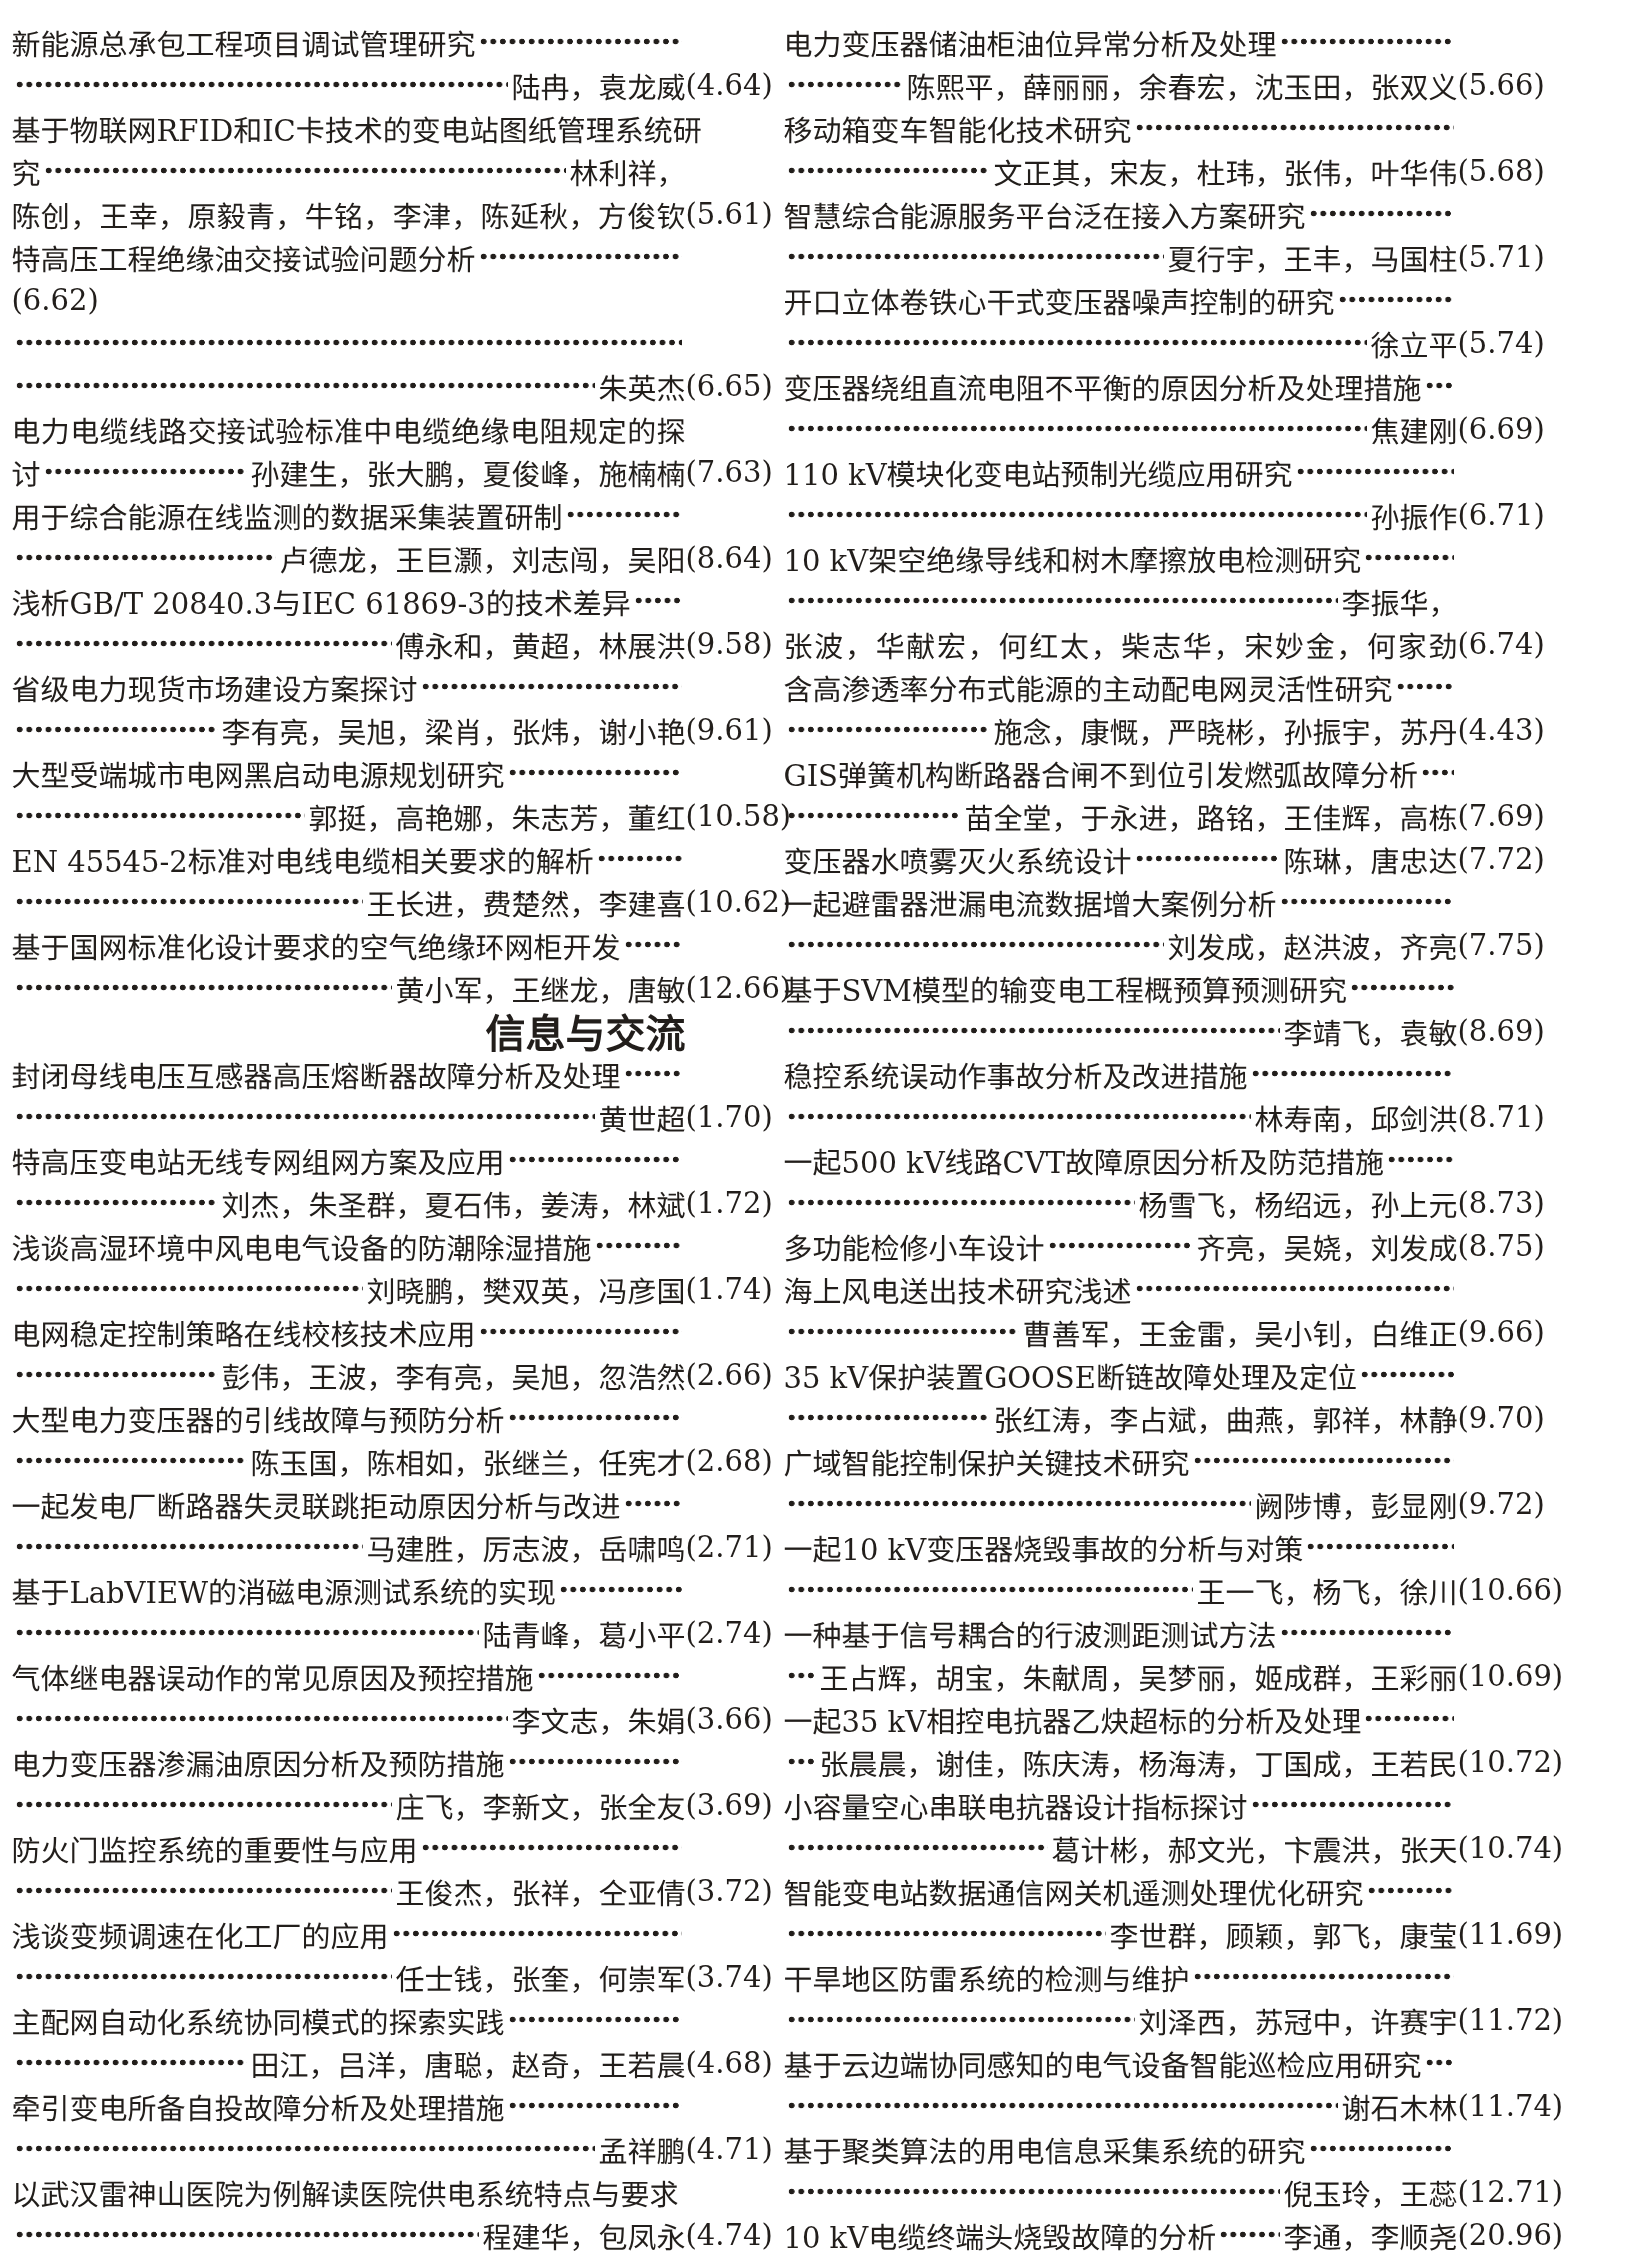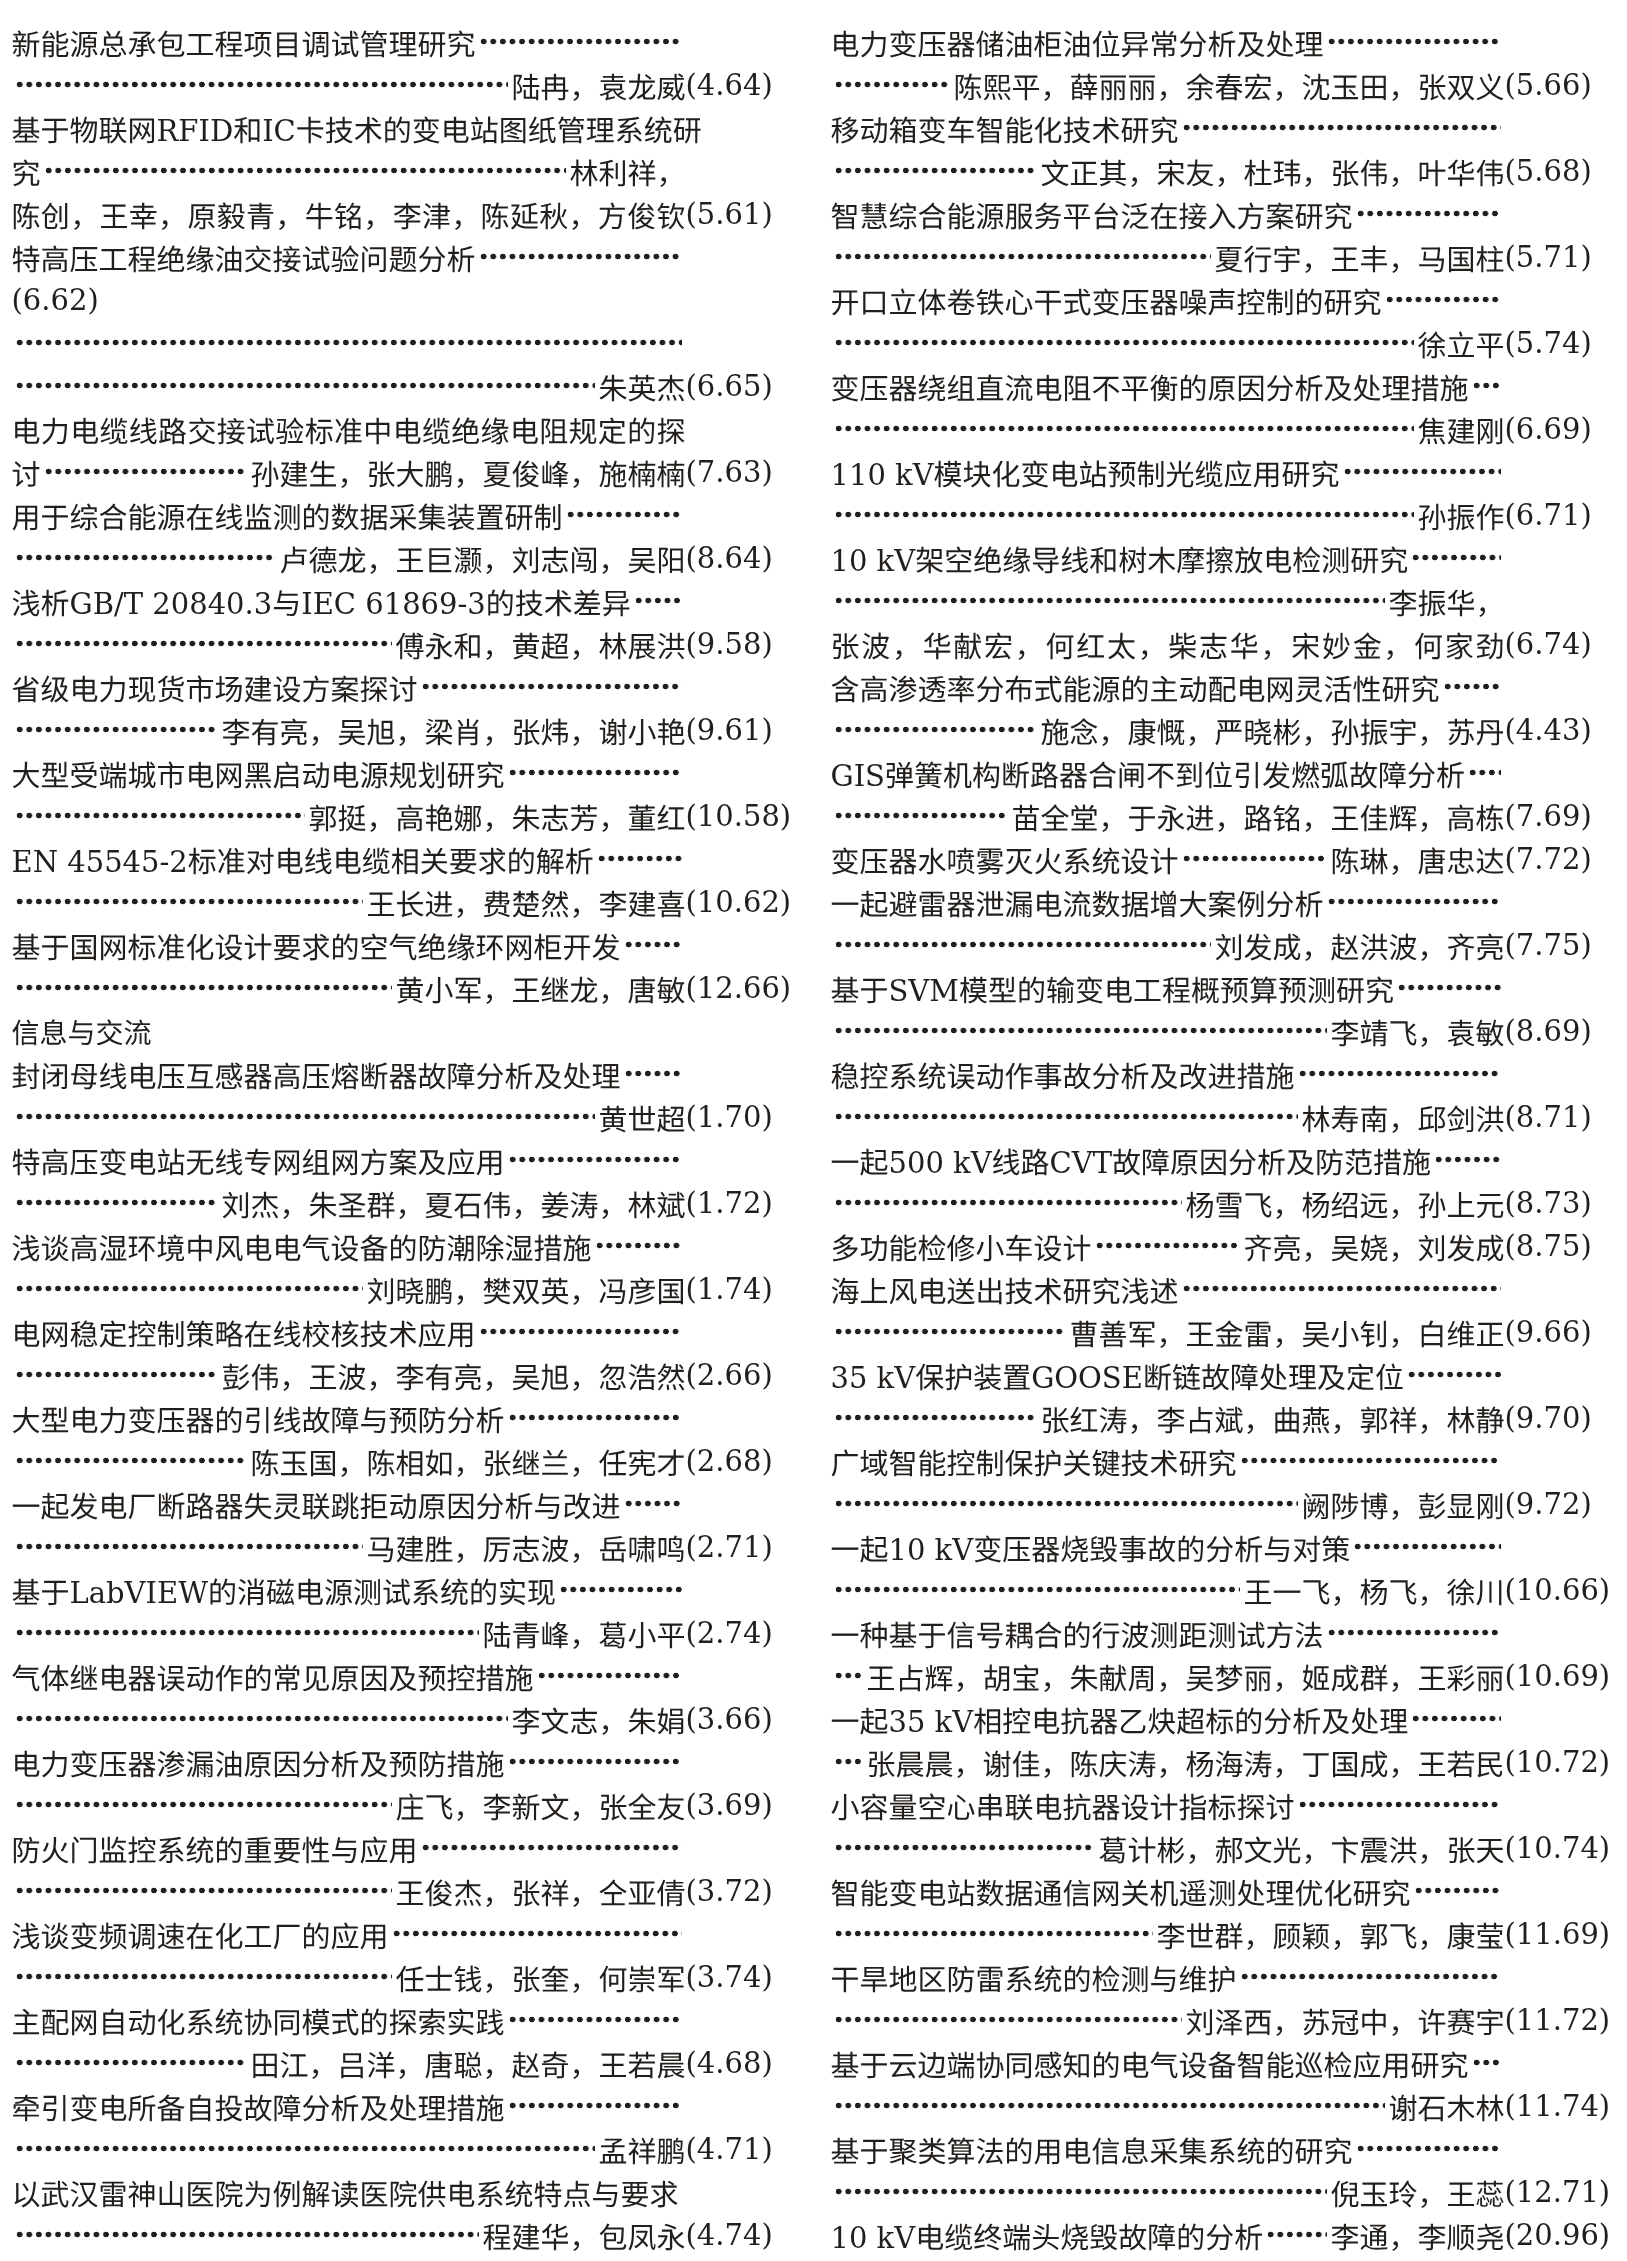--- a/index.html
+++ b/index.html
@@ -4,21 +4,20 @@
 <style>
   html,body{margin:0;padding:0;background:#ffffff;}
   body{
     width:1628px;height:2261px;overflow:hidden;
     font-family:"DejaVu Serif","Liberation Serif",serif;
     color:#221e1b;
   }
   .page{
     display:flex;
     padding:20px 0 0 11.5px;
-    gap:47px;
     font-size:29px;
   }
   .col{width:772px;display:flex;flex-direction:column;}
   .entry{display:block;}
   .line{height:43px;display:flex;align-items:center;}
   .content{
     width:674px;flex:none;
     display:flex;align-items:center;
     white-space:nowrap;overflow:hidden;
   }
@@ -33,24 +32,24 @@
     text-align:right;white-space:nowrap;
   }
   .leader{
     flex:1 1 auto;min-width:7.7px;height:9.2px;margin:0 3.1px;align-self:center;
     background-image:radial-gradient(circle at 4.6px 4.6px,#221e1b 2.6px,transparent 3.2px);
     background-size:9.6px 9.2px;
     background-repeat:repeat-x;
   }
   .section .content{
     display:block;
-    text-align:left;
+    text-align:right;
     font-family:"DejaVu Sans","Liberation Sans",sans-serif;
-    font-weight:400;
-    font-size:28px;
+    font-weight:700;
+    font-size:40px;
   }
 </style>
 </head>
 <body>
 
 <div class="page">
   <div class="col">
       <div class="entry">
         <div class="line">
           <span class="content">

